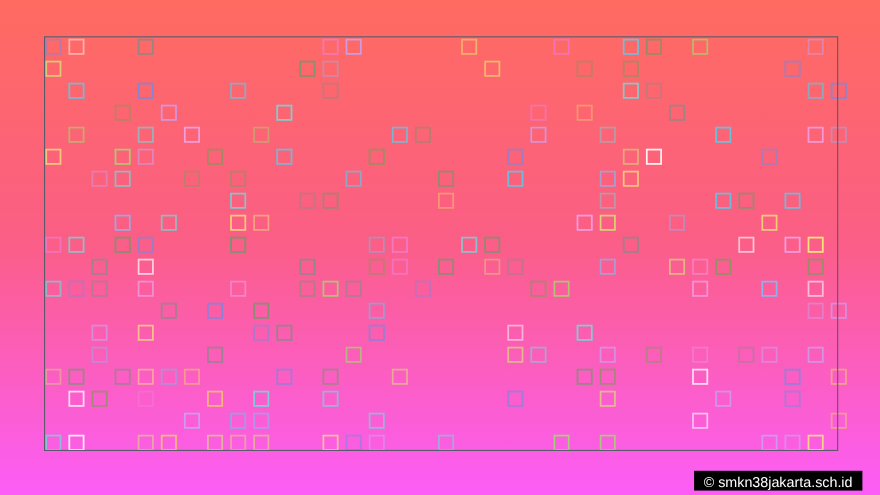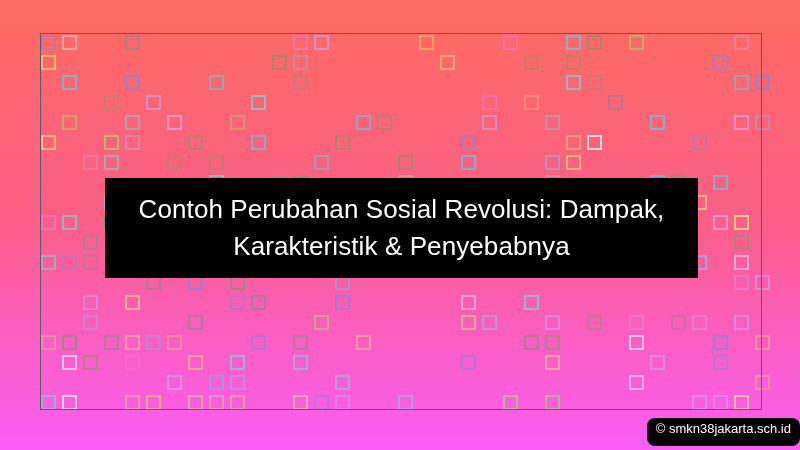--- a/index.html
+++ b/index.html
@@ -20,24 +20,23 @@
   #title-box{
     position:absolute;left:105px;top:178px;width:593px;height:100px;
     background:#000;display:flex;align-items:center;justify-content:center;
   }
   #title-text{
     color:#fff;font-size:26px;line-height:37px;text-align:center;
     font-weight:400;letter-spacing:.1px;padding:0 14px;
   }
 
   #credit{
-    position:absolute;right:0;bottom:4px;background:#000;color:#fff;
-    font-size:13px;line-height:22px;height:28px;padding:0 9px;
+    position:absolute;right:16px;bottom:4px;background:#000;color:#fff;
+    font-size:13px;line-height:22px;height:18px;padding:0 9px;
     white-space:nowrap;
-    border-radius:8px;
   }
 </style>
 </head>
 <body>
 
 <div id="stage">
 
   <svg id="pattern" viewBox="0 0 800 450" preserveAspectRatio="none" aria-hidden="true">
       <rect x="42" y="36" width="13" height="13" fill="none" stroke="#7b88dd" stroke-width="1.6" opacity="0.53"></rect>
       <rect x="63" y="36" width="13" height="13" fill="none" stroke="#ffffff" stroke-width="1.6" opacity="0.48"></rect>
@@ -224,24 +223,18 @@
       <rect x="399" y="396" width="13" height="13" fill="none" stroke="#6fd8d8" stroke-width="1.6" opacity="0.63"></rect>
       <rect x="504" y="396" width="13" height="13" fill="none" stroke="#9fd96b" stroke-width="1.6" opacity="0.89"></rect>
       <rect x="546" y="396" width="13" height="13" fill="none" stroke="#9fd96b" stroke-width="1.6" opacity="0.84"></rect>
       <rect x="693" y="396" width="13" height="13" fill="none" stroke="#c9a0f0" stroke-width="1.6" opacity="0.87"></rect>
       <rect x="714" y="396" width="13" height="13" fill="none" stroke="#c9a0f0" stroke-width="1.6" opacity="0.71"></rect>
       <rect x="735" y="396" width="13" height="13" fill="none" stroke="#f4f07a" stroke-width="1.6" opacity="0.80"></rect>
     </svg>
 
   <div id="frame"></div>
 
-  <div id="title-box">
-    <div id="title-text">
-      <span>Contoh Perubahan Sosial Revolusi: Dampak,</span><br>
-      <span>Karakteristik &amp; Penyebabnya</span>
-    </div>
-  </div>
 
   <div id="credit">
     <span>© smkn38jakarta.sch.id</span>
   </div>
 
 </div>
 
 </body></html>

